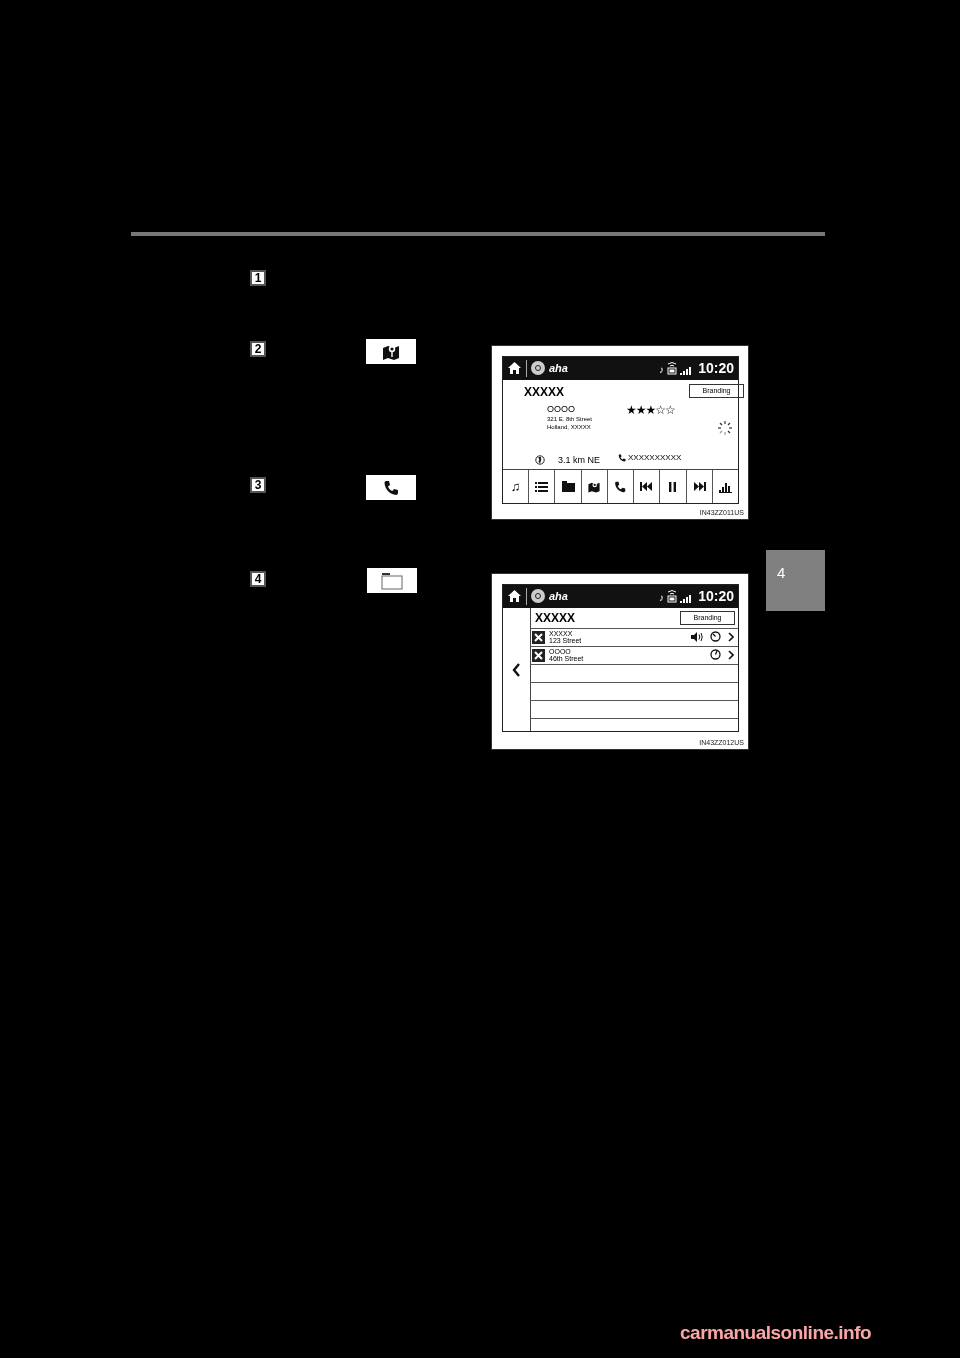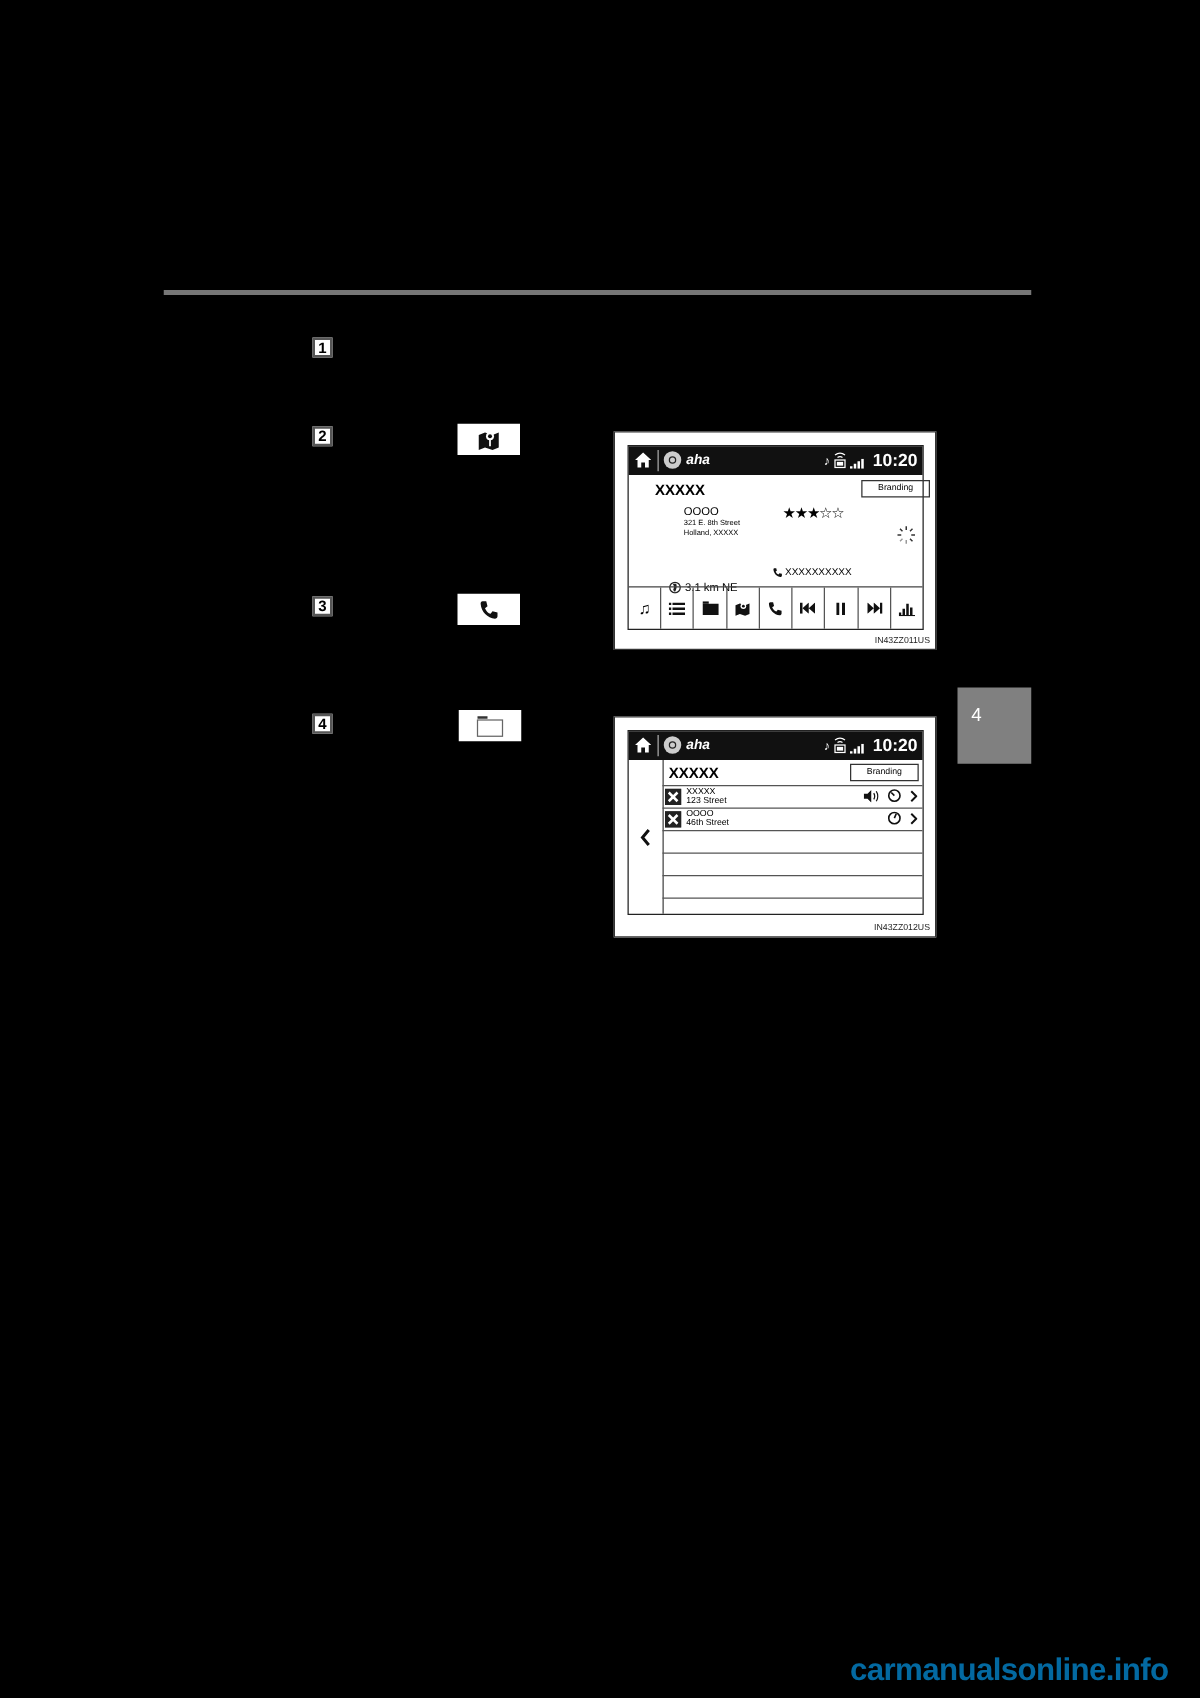--- a/index.html
+++ b/index.html
@@ -29,21 +29,21 @@
   .statusbar .clock { position: absolute; right: 4px; top: 3px; font-size: 14px; font-weight: bold; }
   .fig-label { position: absolute; right: 4px; bottom: 3px; font-size: 7px; color: #222; }
 
   .title { font-size: 12px; font-weight: bold; position: absolute; }
   .branding { position: absolute; border: 1px solid #333; font-size: 7px; text-align: center; line-height: 12px; }
 
   .info-name { position: absolute; left: 44px; top: 48px; font-size: 9px; line-height: 9px; }
   .info-addr { position: absolute; left: 44px; font-size: 6px; line-height: 8px; }
   .stars { position: absolute; left: 123px; top: 46px; font-size: 12px; letter-spacing: -1px; }
   .spinner { position: absolute; left: 214px; top: 63px; }
-  .dist { position: absolute; left: 32px; top: 108px; font-size: 9px; display: flex; align-items: center; gap: 3px; }
+  .dist { position: absolute; left: 32px; top: 98px; font-size: 9px; display: flex; align-items: center; gap: 13px; }
   .phone-num { position: absolute; left: 115px; top: 96px; font-size: 8px; display: flex; align-items: center; gap: 2px; }
 
   .controls { position: absolute; left: 0; bottom: 0; width: 235px; height: 33px; border-top: 1px solid #444; display: flex; }
   .controls .ctrl { flex: 1; border-right: 1px solid #555; display: flex; align-items: center; justify-content: center; }
   .controls .ctrl:last-child { border-right: none; }
 
   .back-col { position: absolute; left: 0; top: 23px; width: 27px; bottom: 0; border-right: 1px solid #444; display: flex; align-items: center; justify-content: center; }
   .list { position: absolute; left: 27px; right: 0; top: 23px; bottom: 0; }
   .list-header { height: 20px; border-bottom: 1px solid #555; position: relative; }
   .list-row { height: 17px; border-bottom: 1px solid #555; position: relative; }
@@ -292,13 +292,13 @@
         </div>
       </div>
       <div class="list-row"></div>
       <div class="list-row"></div>
       <div class="list-row"></div>
     </div>
   </div>
   <span class="fig-label">IN43ZZ012US</span>
 </div>
 
-<div style="position:absolute;left:680px;top:1322px;font-size:25px;color:#0369a1;font-weight:bold;letter-spacing:-0.5px;">carmanualsonline.info</div>
+<div style="position:absolute;left:680px;top:1322px;font-size:19px;color:#fca5a5;font-weight:bold;letter-spacing:-0.5px;">carmanualsonline.info</div>
 
 </body></html>

